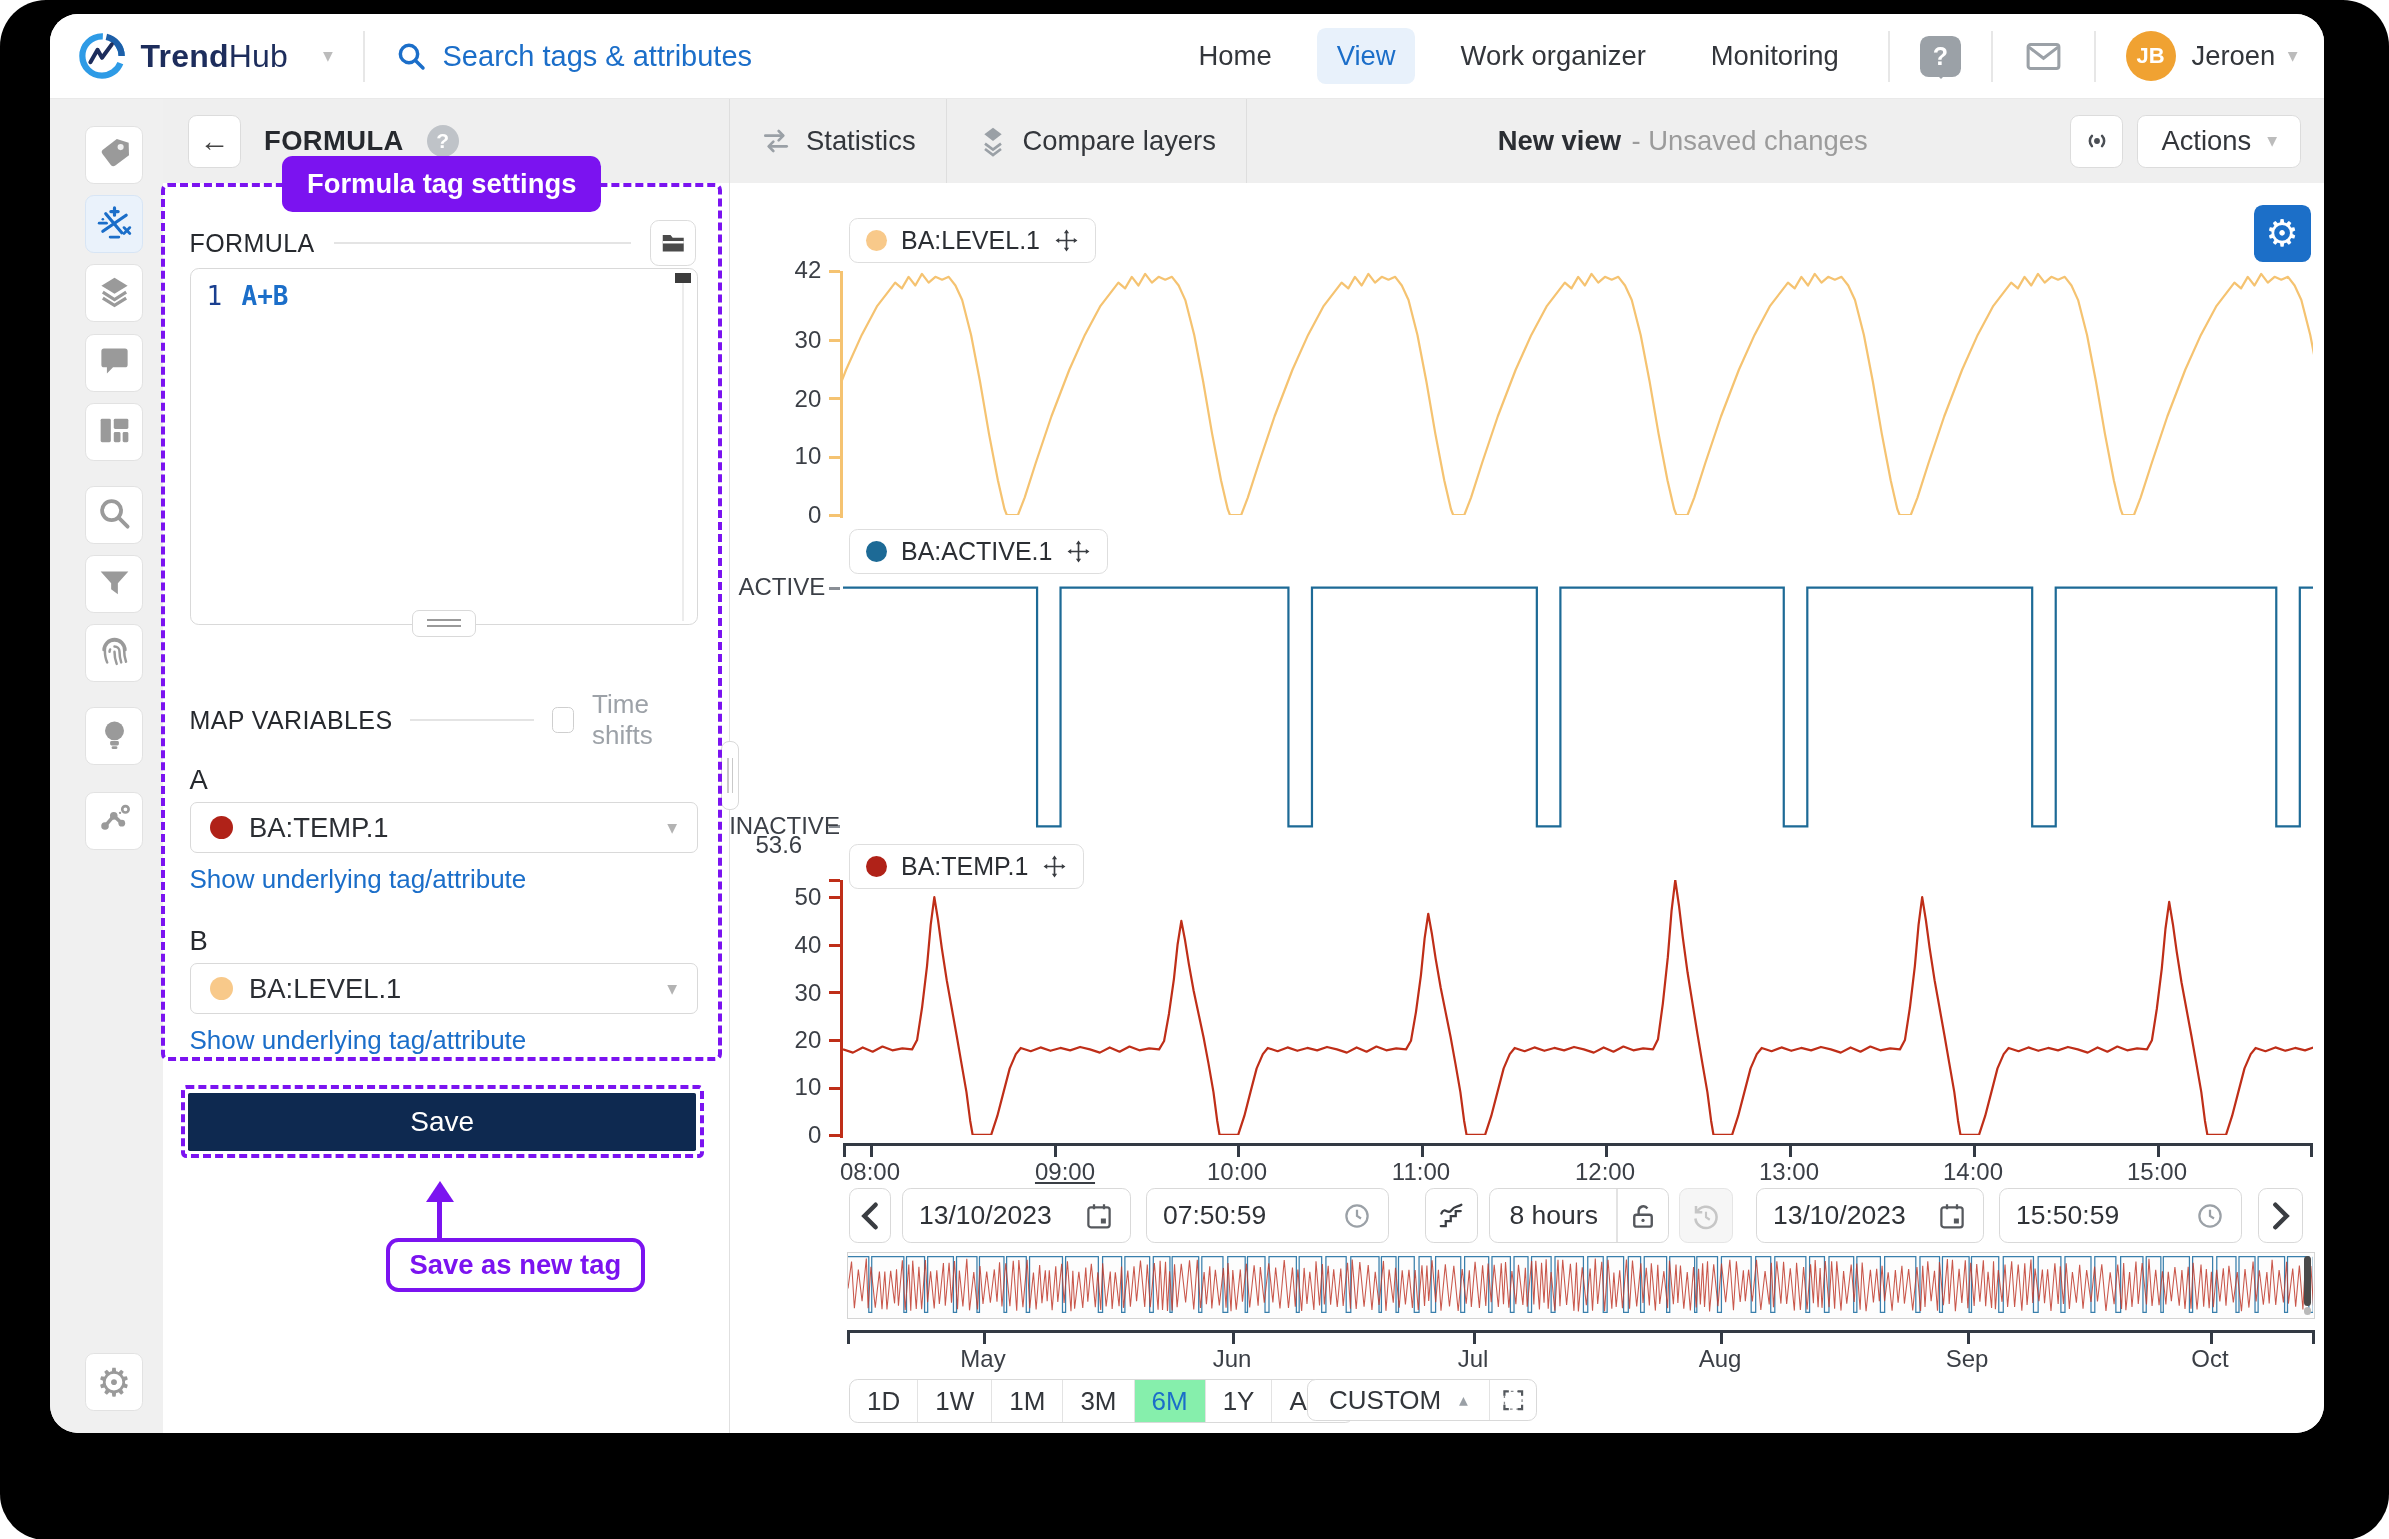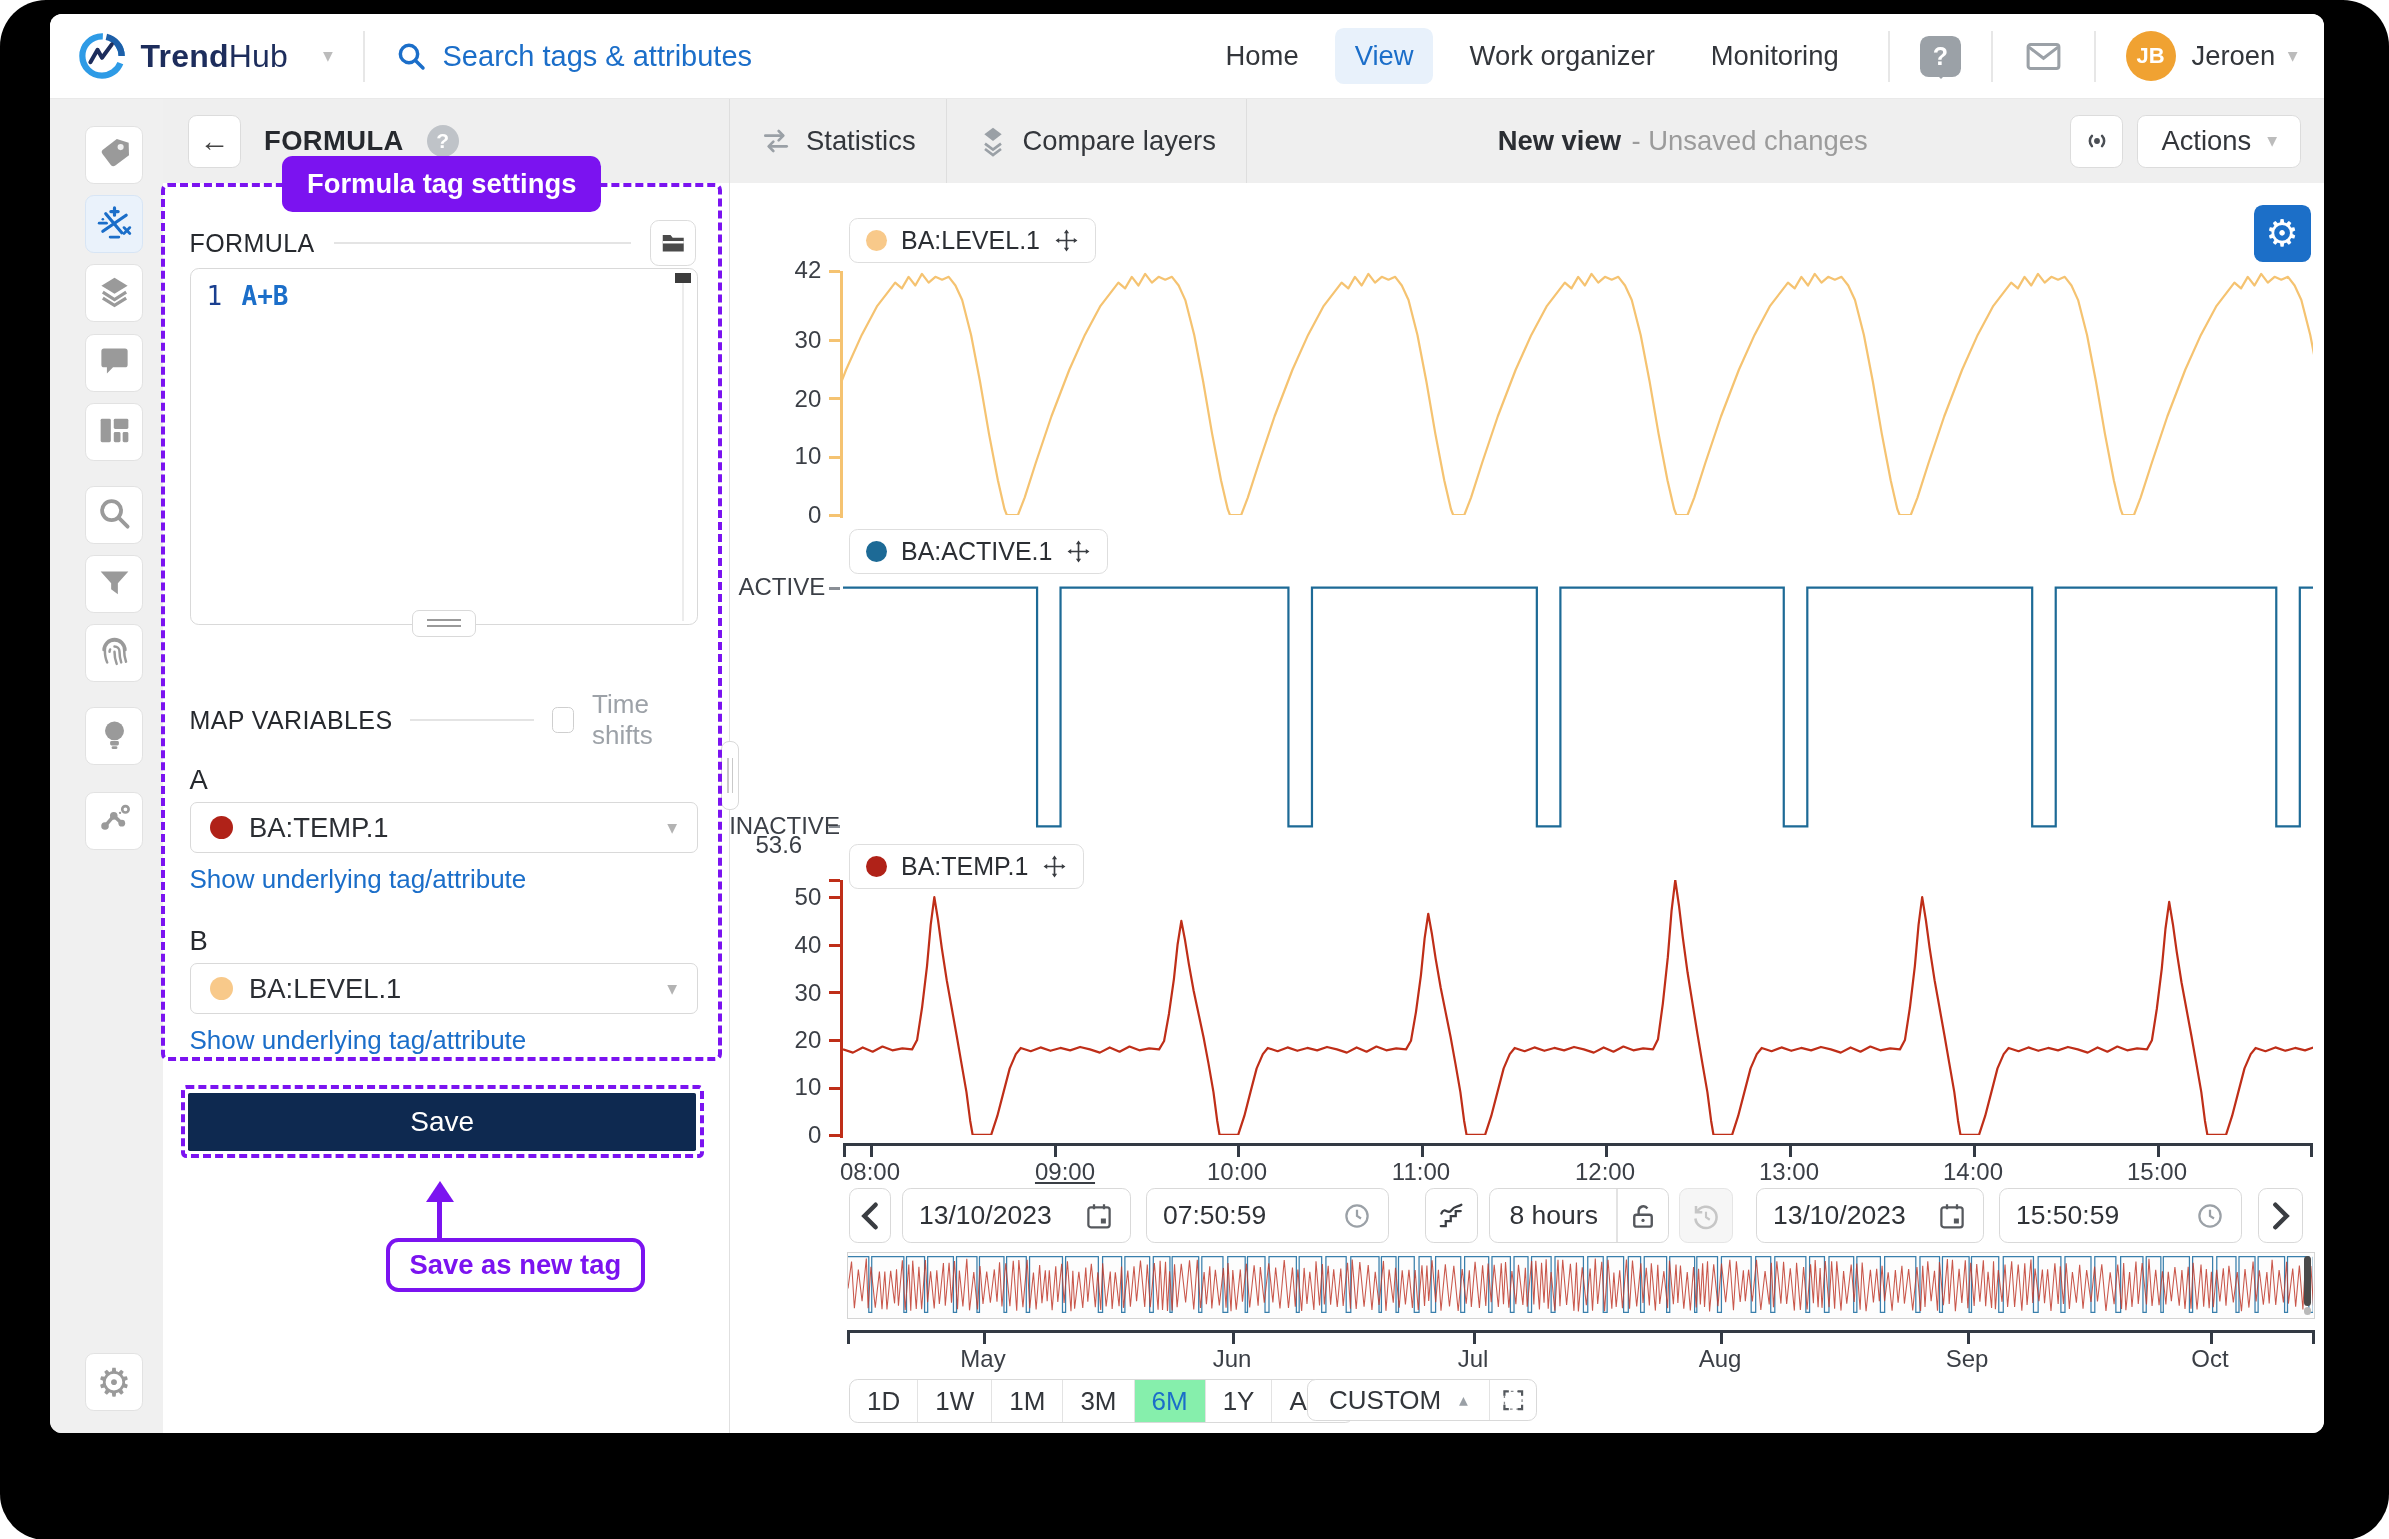--- a/index.html
+++ b/index.html
@@ -1,29 +1,29 @@
 <!DOCTYPE html>
 <html style="font-size:14px"><head>
 <meta charset="utf-8">
 <style>
   html,body{margin:0;padding:0;background:#ffffff;width:2389px;height:1540px;
     font-family:"Liberation Sans",sans-serif;-webkit-font-smoothing:antialiased;}
   .frame{position:absolute;left:0;top:0;width:2389px;height:1540px;background:#000;border-radius:46px;}
-  .app{position:absolute;left:50px;top:14px;width:2274px;height:1419px;background:#fff;border-radius:12px;overflow:hidden;}
+  .app{position:absolute;left:50px;top:14px;width:2274px;height:1419px;background:#fff;border-radius:28px;overflow:hidden;}
 
   
   .topbar{position:absolute;left:0;top:0;right:0;height:85px;background:#fff;border-bottom:1.8px solid #e9e9e9;
     display:flex;align-items:center;padding:0 26.5px;box-sizing:border-box;}
   .brand{display:flex;align-items:center;gap:14px;}
   .brand-name{font-size:32px;color:#1d2d5c;letter-spacing:0.2px;}
   .brand-name b{font-weight:700;}
   .caret{color:#bcbcbc;font-size:19.5px;line-height:1;}
   .tb-divider{width:1.8px;height:51px;background:#e7e7e7;margin:0 30px;}
   .search{display:flex;align-items:center;gap:16px;color:#1b6ec9;font-size:29px;}
-  .nav{display:flex;align-items:flex-end;gap:17px;margin-left:auto;font-size:27.4px;color:#33363b;}
+  .nav{display:flex;align-items:flex-end;gap:26px;margin-left:auto;font-size:27.4px;color:#33363b;}
   .nav-item{padding:12.4px 19.5px;border-radius:8.8px;cursor:pointer;}
   .nav-item.active{background:#e8f1fb;color:#1b6ec9;}
   .icon-badge{width:41px;height:41px;border-radius:8.8px;background:#9ba1a7;color:#fff;font-size:25px;font-weight:700;
     display:flex;align-items:center;justify-content:center;position:relative;}
   .icon-badge:after{content:"";position:absolute;bottom:-7px;left:16px;border:5.3px solid transparent;border-top-color:#9ba1a7;}
   .avatar{width:50px;height:50px;border-radius:50%;color:#fff;font-size:22px;font-weight:700;
     display:flex;align-items:center;justify-content:center;}
   .username{font-size:27.4px;color:#33363b;margin:0 12.4px 0 16px;}
 
   

